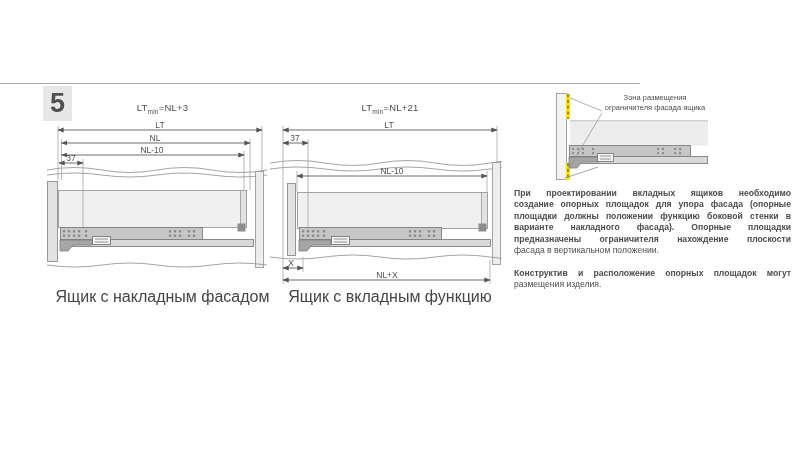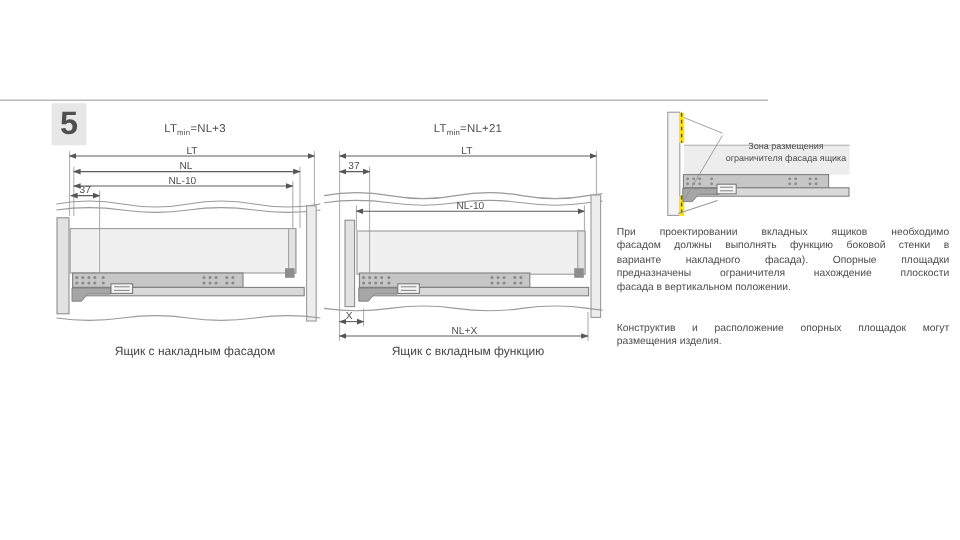--- a/index.html
+++ b/index.html
@@ -8,27 +8,27 @@
   .header-rule{position:absolute;top:83px;left:0;width:640px;height:1px;background:#a8a8a8;}
   .badge{position:absolute;left:43px;top:86px;width:29px;height:35px;background:#e7e7e7;
          color:#4f4f4f;font-size:27px;font-weight:bold;display:flex;align-items:center;
          justify-content:center;}
   .diagram{position:absolute;}
   .formula{position:absolute;left:0;right:0;top:2px;text-align:center;font-size:9.5px;
            color:#4c4c4c;letter-spacing:0.2px;}
   .formula sub{font-size:6.5px;}
   .dimlabel{position:absolute;transform:translateX(-50%);font-size:8.5px;color:#4f4f4f;
             white-space:nowrap;}
-  .caption{position:absolute;left:0;right:0;top:188px;text-align:center;font-size:10px;
+  .caption{position:absolute;left:0;right:0;top:188px;text-align:center;font-size:16px;
            color:#454545;}
   .zone-label{position:absolute;font-size:7.5px;line-height:10px;color:#4c4c4c;
-              text-align:center;white-space:nowrap;margin-top:24px;}
+              text-align:center;white-space:nowrap;}
   .notes{position:absolute;width:277px;}
   .tline{font-size:8.6px;line-height:11.4px;color:#4c4c4c;}
-  .jline{text-align:justify;text-align-last:justify;}
+  .jline{text-align:justify;text-align-last:justify;font-weight:bold;}
   svg{position:absolute;left:0;top:0;}
   .dim{stroke:#5c5c5c;stroke-width:0.9;}
   .wit{stroke:#989898;stroke-width:0.7;}
   .dr{stroke:#9a9a9a;stroke-width:0.9;fill:none;}
 </style>
 </head>
 <body>
 
 <div class="page">
 
@@ -143,21 +143,22 @@
       <line x1="20" y1="77" x2="52" y2="23" stroke="#8f8f8f" stroke-width="0.7"></line>
     </svg>
     <div class="zone-label" style="left:50px;top:3px;width:110px">
       <div>Зона размещения</div>
       <div>ограничителя фасада ящика</div>
     </div>
   </div>
 
   <div class="notes" style="left:514px;top:188px">
       <div class="tline jline">При проектировании вкладных ящиков необходимо</div>
-      <div class="tline jline">фасадом должны выполнять функцию боковой стенки в</div>
+      <div class="tline jline">создание опорных площадок для упора фасада (опорные</div>
+      <div class="tline jline">площадки должны положении функцию боковой стенки в</div>
       <div class="tline jline">варианте накладного фасада). Опорные площадки</div>
       <div class="tline jline">предназначены ограничителя нахождение плоскости</div>
       <div class="tline">фасада в вертикальном положении.</div>
     </div>
   <div class="notes" style="left:514px;top:268px">
       <div class="tline jline">Конструктив и расположение опорных площадок могут</div>
       <div class="tline">размещения изделия.</div>
     </div>
 
 </div>

